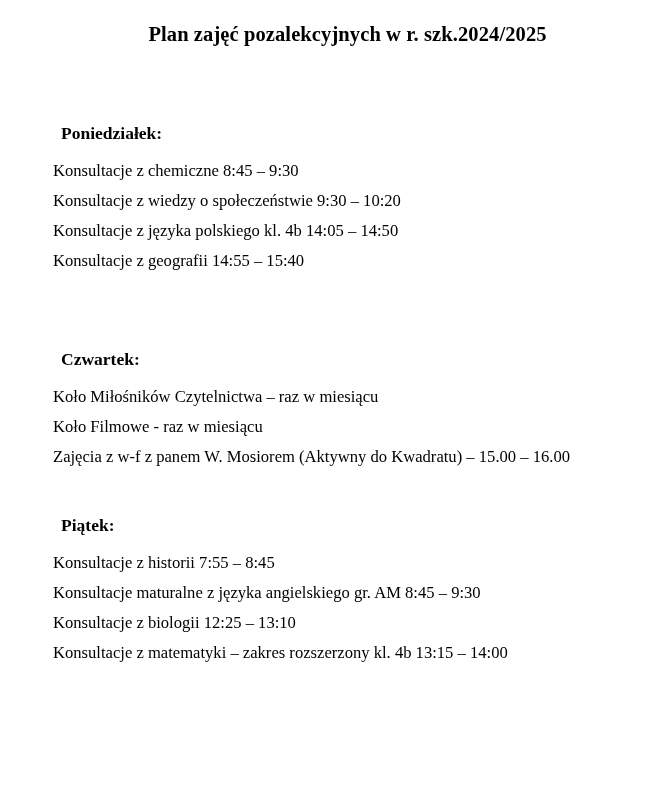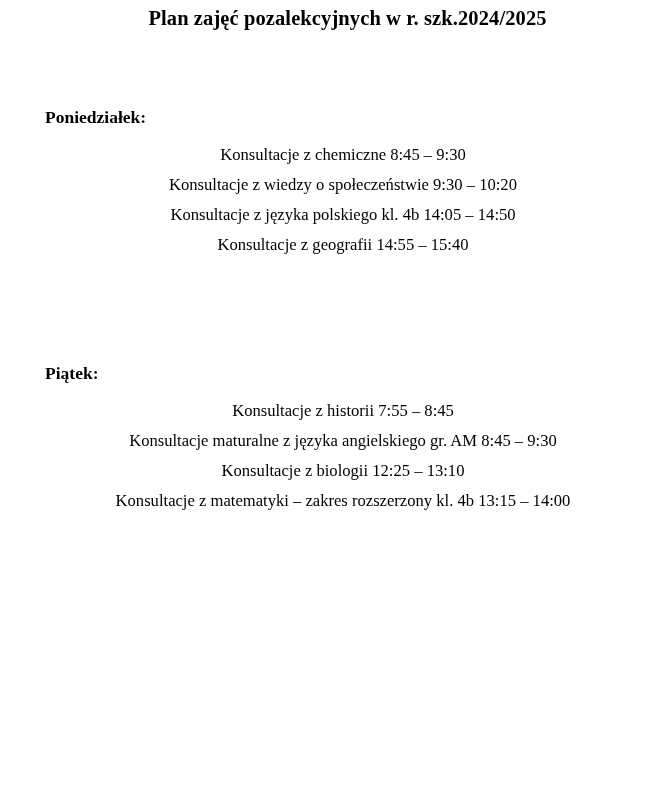--- a/index.html
+++ b/index.html
@@ -14,21 +14,21 @@
     overflow: hidden;
     font-family: "Liberation Serif", "DejaVu Serif", serif;
     color: #000000;
     -webkit-font-smoothing: antialiased;
   }
   .page {
     position: relative;
     width: 659px;
     height: 737px;
     box-sizing: border-box;
-    padding: 0;
+    padding: 16px;
   }
   .doc-title {
     font-size: 20.5px;
     font-weight: bold;
     text-align: center;
     letter-spacing: 0.1px;
     margin: 0;
     padding-top: 5px;
     padding-left: 36px;
     line-height: 26px;
@@ -51,21 +51,20 @@
     line-height: 30px;
     margin: 8px;
     white-space: nowrap;
   }
   .entry {
     font-size: 16.6px;
     font-weight: normal;
     line-height: 30px;
     margin: 0;
     white-space: nowrap;
-    text-align: center;
   }
   .section-gap {
     height: 30px;
   }
 </style>
 </head>
 <body>
 
 <div class="page">
 
@@ -81,20 +80,26 @@
       <div class="entry">Konsultacje z wiedzy o społeczeństwie 9:30 – 10:20</div>
       <div class="entry">Konsultacje z języka polskiego kl. 4b 14:05 – 14:50</div>
       <div class="entry">Konsultacje z geografii 14:55 – 15:40</div>
     </div>
 
     <div class="section-gap"></div>
 
 
     <div class="section-gap"></div>
 
+    <div class="day-section">
+      <div class="day-heading">Czwartek:</div>
+      <div class="entry">Koło Miłośników Czytelnictwa – raz w miesiącu</div>
+      <div class="entry">Koło Filmowe - raz w miesiącu</div>
+      <div class="entry">Zajęcia z w-f z panem W. Mosiorem (Aktywny do Kwadratu) – 15.00 – 16.00</div>
+    </div>
 
     <div class="section-gap"></div>
 
     <div class="day-section">
       <div class="day-heading">Piątek:</div>
       <div class="entry">Konsultacje z historii 7:55 – 8:45</div>
       <div class="entry">Konsultacje maturalne z języka angielskiego gr. AM 8:45 – 9:30</div>
       <div class="entry">Konsultacje z biologii 12:25 – 13:10</div>
       <div class="entry">Konsultacje z matematyki – zakres rozszerzony kl. 4b 13:15 – 14:00</div>
     </div>

